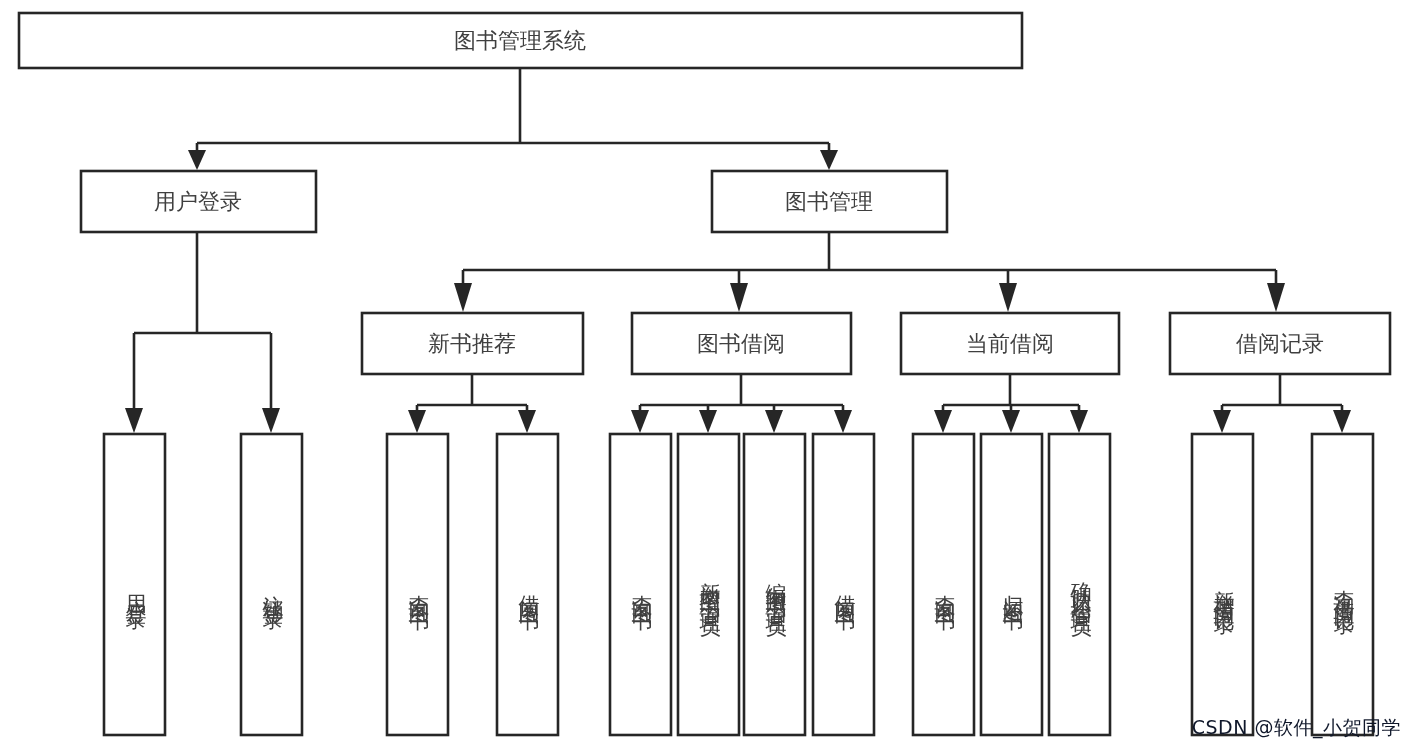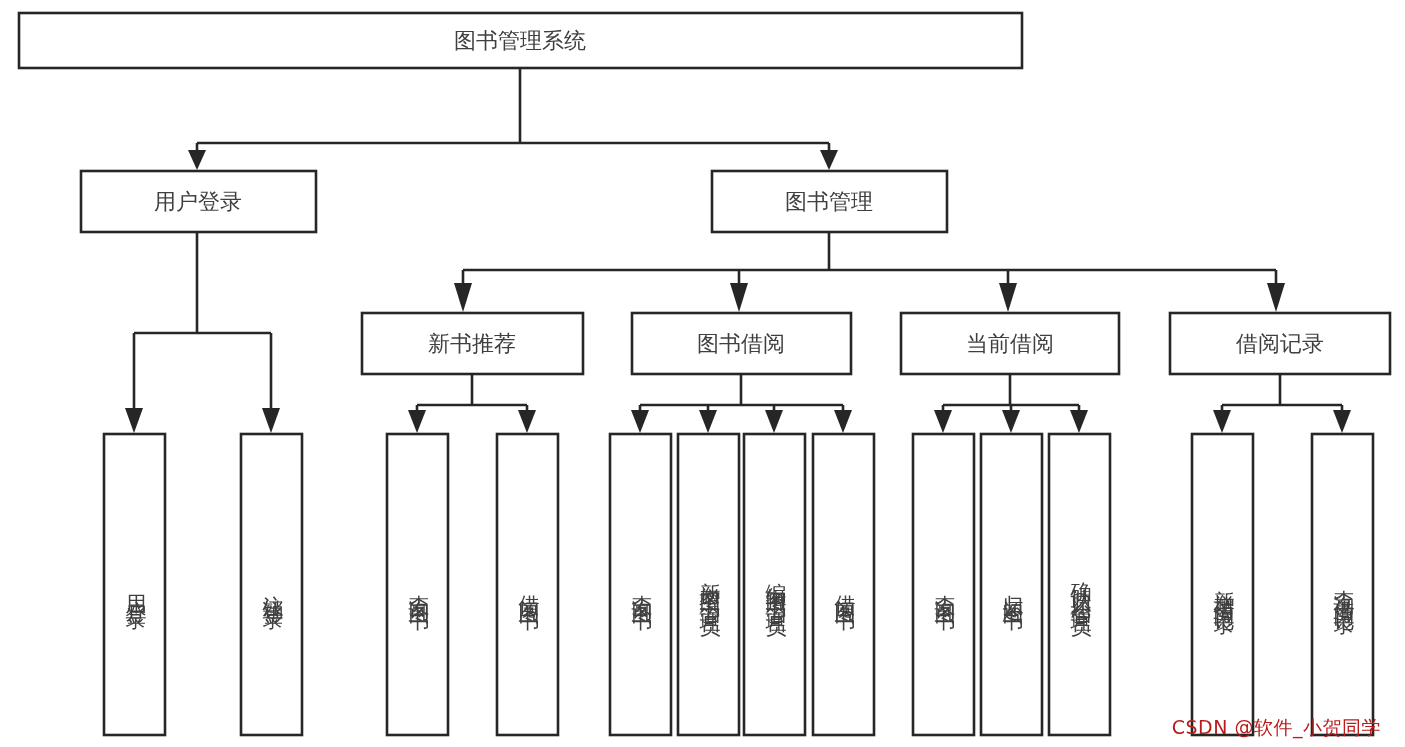--- a/index.html
+++ b/index.html
@@ -53,25 +53,25 @@
     stroke-width: 2.6;
     fill: none;
     stroke-linecap: butt;
   }
   .arrow-head {
     fill: #262626;
     stroke: none;
   }
   .watermark {
     position: absolute;
-    right: 24px;
+    right: 4px;
     bottom: 6px;
     font-family: "DejaVu Sans", "Liberation Sans", sans-serif;
     font-size: 19px;
-    color: #b91c1c;
+    color: #0f172a;
     white-space: nowrap;
     pointer-events: none;
     letter-spacing: 0.5px;
   }
 </style>
 </head>
 <body>
 
 <div id="diagram-root">
 

